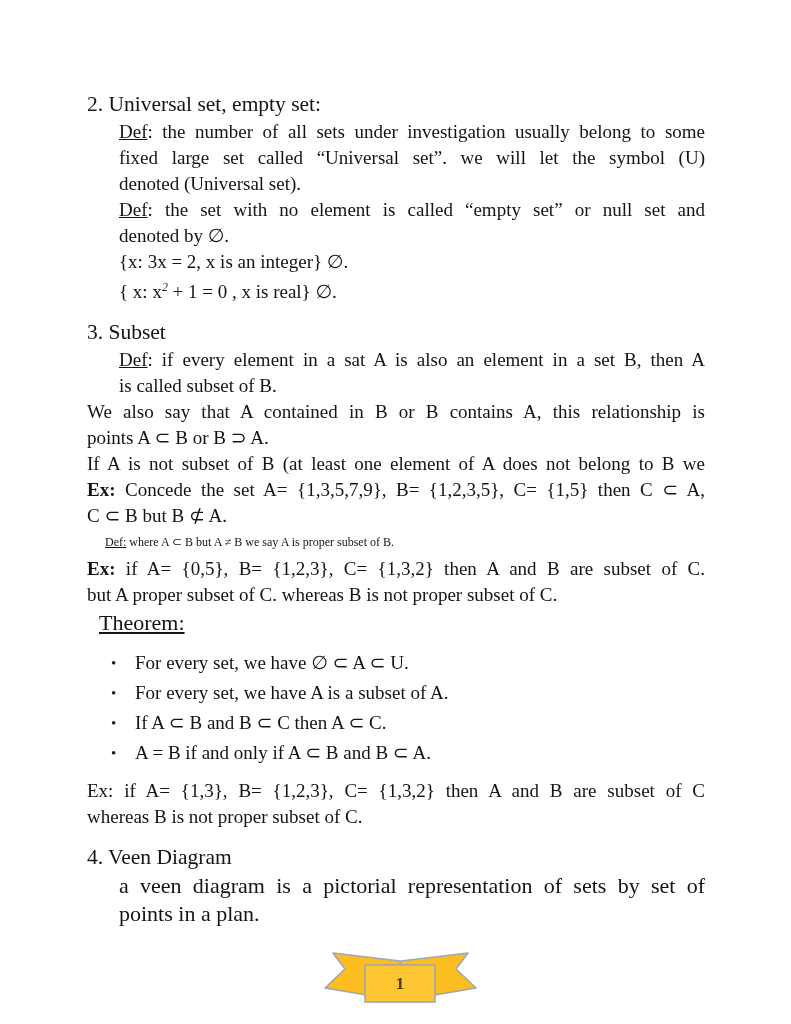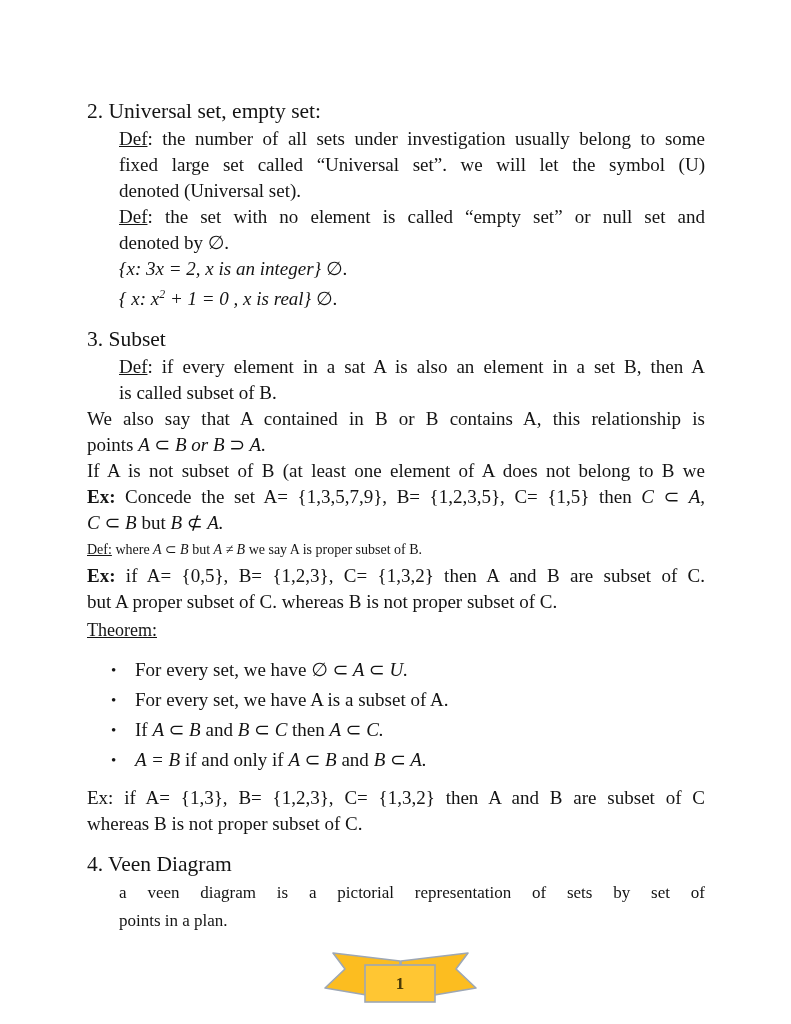--- a/index.html
+++ b/index.html
@@ -2,38 +2,38 @@
 <html><head>
 <meta charset="utf-8">
 <style>
   html,body { margin:0; padding:0; }
   body {
     width:791px; height:1024px; position:relative; overflow:hidden;
     background:#ffffff; color:#141414;
     font-family:"Liberation Serif","DejaVu Serif",serif;
   }
   .content {
-    position:absolute; left:87px; top:96px; width:618px;
+    position:absolute; left:87px; top:89px; width:618px;
   }
   .block { margin:0; }
   .line {
     font-size:19px; line-height:26px;
     font-family:"Liberation Serif","DejaVu Sans",serif;
   }
   .jl { text-align:justify; text-align-last:justify; }
   .h .line { font-size:21.5px; line-height:30px; }
-  .hsub .line { font-size:18px; line-height:30px; }
-  .big .line { font-size:14px; line-height:27px; }
-  .s4 .line { font-size:17px; line-height:28px; }
+  .hsub .line { font-size:22px; line-height:30px;margin-left:12px; }
+  .big .line { font-size:12px; line-height:27px;margin-left:18px; }
+  .s4 .line { font-size:22px; line-height:28px; }
   .indent { padding-left:32px; }
   .mt-xs { margin-top:12px; }
   .mt-md { margin-top:12px; }
   .u { text-decoration:underline; }
   .b { font-weight:bold; }
-  .i { font-style:italic; }
+  .i { }
   sup { font-size:0.62em; font-style:italic; }
   .bl { position:relative; padding-left:48px; margin-top:4px; }
   .bl .marker {
     position:absolute; left:24px; top:0; font-size:15px;
   }
   .ribbon-wrap {
     position:absolute; left:321px; top:951px; width:158px; height:64px;
   }
   .ribbon-wrap svg { position:absolute; left:0; top:0; }
   .page-num {

